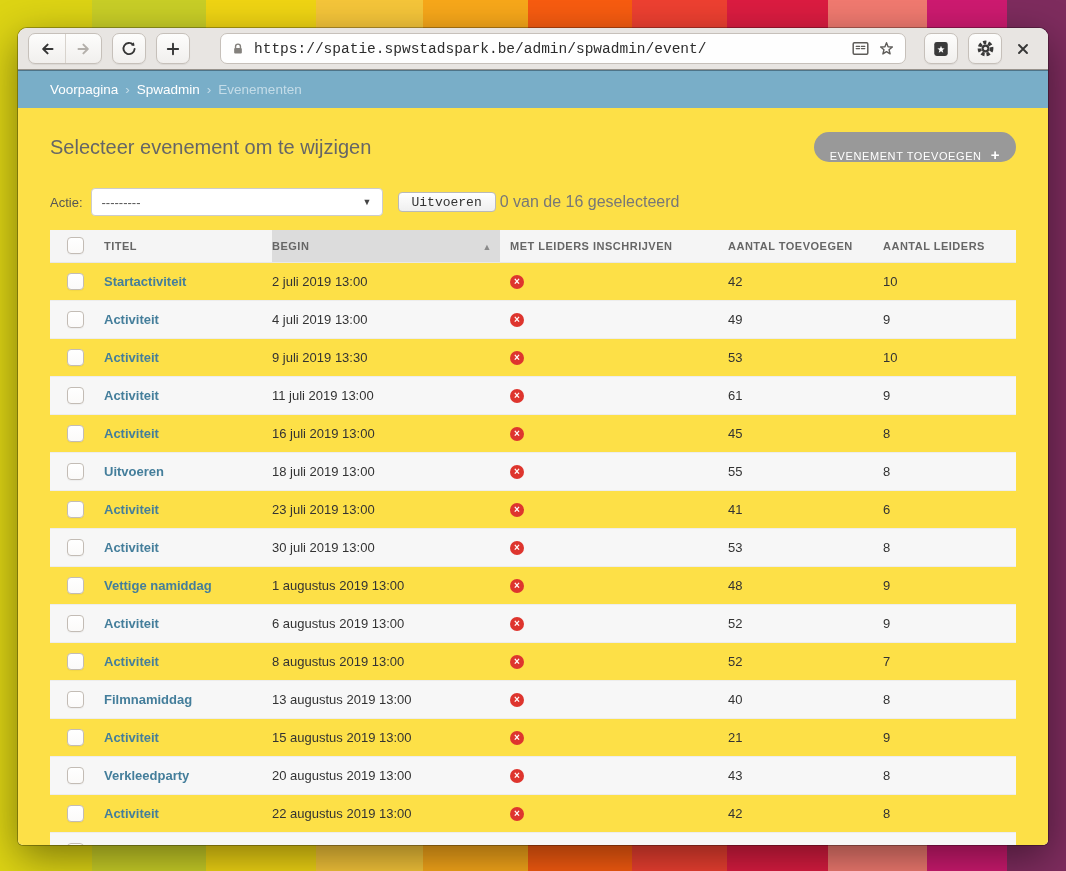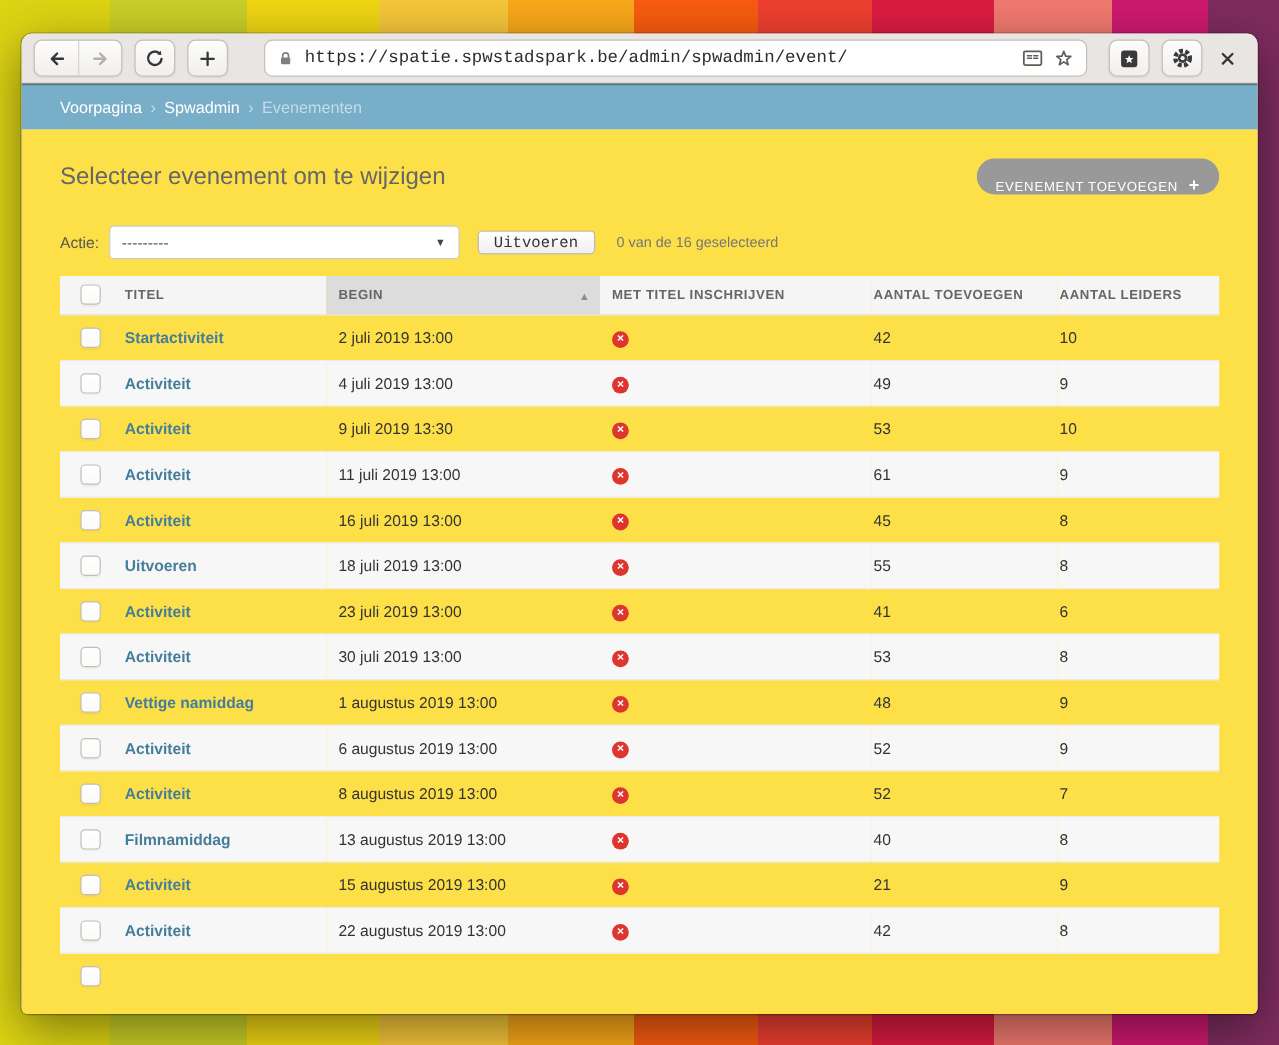--- a/index.html
+++ b/index.html
@@ -73,36 +73,36 @@
     width: 292px; height: 28px; background: #fff; border: 1px solid #ccc; border-radius: 4px;
     display: flex; align-items: center; justify-content: space-between; padding: 0 10px; cursor: pointer;
     color: #555;
   }
   .caret { font-size: 9px; color: #444; }
   .run-btn {
     margin-left: 15px; height: 20px; padding: 0 13px; cursor: pointer;
     background: linear-gradient(#ffffff, #efefef); border: 1px solid #b9b9b9; border-radius: 4px;
     font-family: Liberation Mono, monospace; font-size: 13px; color: #333;
   }
-  .sel-counter { margin-left: 18px; font-size: 12px; color: #777; }
+  .sel-counter { margin-left: 4px; font-size: 16px; color: #777; }
 
   
   table.results { margin-top: 14px; width: 100%; border-collapse: collapse; table-layout: fixed; font-size: 13px; }
   thead th {
     background: #f5f5f5; height: 32px; text-align: left; vertical-align: middle;
     font-size: 11px; font-weight: 600; color: #666; letter-spacing: .5px;
     border-bottom: 1px solid #e8e8e8;
   }
   thead th.sorted { background: var(--header-sorted-bg, #dcdcdc); }
   .sort-arrow { float: right; margin-right: 8px; margin-top: 2px; font-size: 9px; color: #8a8a8a; }
   tbody td { height: 38px; vertical-align: middle; border-top: 1px solid #ededed; color: #333; }
   tbody tr:nth-child(even) { background: #f7f7f7; }
   .c-check { text-align: center; }
   .c-title, th.h-title { padding-left: 4px; }
-  .c-begin, th.h-begin { padding-left: 10px; }
+  .c-begin, th.h-begin { }
   .c-insch, th.h-insch { padding-left: 10px; }
   .c-kind,  th.h-kind  { padding-left: 2px; }
   .c-leid,  th.h-leid  { padding-left: 2px; }
   a.event-link { color: var(--link, #447e9b); font-weight: 700; text-decoration: none; }
   input[type="checkbox"] {
     appearance: none; -webkit-appearance: none; width: 17px; height: 17px;
     border: 1px solid #c3bcb5; border-radius: 4px; background: linear-gradient(#fff, #fbfaf9);
     vertical-align: middle; cursor: pointer; box-shadow: 0 1px 1px rgba(0,0,0,.04);
   }
   .no-icon {
@@ -233,21 +233,21 @@
           <col style="width:228px">
         <col style="width:226px">
           <col style="width:155px">
           <col>
       </colgroup>
       <thead>
         <tr>
           <th class="c-check"><input type="checkbox" style=""></th>
           <th class="h-title"><span>TITEL</span></th>
           <th class="h-begin sorted"><span>BEGIN</span><span class="sort-arrow">▲</span></th>
-          <th class="h-insch"><span>MET TITEL INSCHRIJVEN</span></th>
+          <th class="h-insch"><span>MET LEIDERS INSCHRIJVEN</span></th>
           <th class="h-kind"><span>AANTAL TOEVOEGEN</span></th>
           <th class="h-leid"><span>AANTAL LEIDERS</span></th>
         </tr>
       </thead>
       <tbody>
           <tr>
             <td class="c-check"><input type="checkbox" style=""></td>
             <td class="c-title"><a class="event-link" href="#">Startactiviteit</a></td>
             <td class="c-begin">2 juli 2019 13:00</td>
             <td class="c-insch"><span class="no-icon">×</span></td>
@@ -345,20 +345,28 @@
           <tr>
             <td class="c-check"><input type="checkbox" style=""></td>
             <td class="c-title"><a class="event-link" href="#">Activiteit</a></td>
             <td class="c-begin">15 augustus 2019 13:00</td>
             <td class="c-insch"><span class="no-icon">×</span></td>
             <td class="c-kind">21</td>
             <td class="c-leid">9</td>
           </tr>
           <tr>
             <td class="c-check"><input type="checkbox" style=""></td>
+            <td class="c-title"><a class="event-link" href="#">Verkleedparty</a></td>
+            <td class="c-begin">20 augustus 2019 13:00</td>
+            <td class="c-insch"><span class="no-icon">×</span></td>
+            <td class="c-kind">43</td>
+            <td class="c-leid">8</td>
+          </tr>
+          <tr>
+            <td class="c-check"><input type="checkbox" style=""></td>
             <td class="c-title"><a class="event-link" href="#">Activiteit</a></td>
             <td class="c-begin">22 augustus 2019 13:00</td>
             <td class="c-insch"><span class="no-icon">×</span></td>
             <td class="c-kind">42</td>
             <td class="c-leid">8</td>
           </tr>
           <tr>
             <td class="c-check"><input type="checkbox" style=""></td>
             <td class="c-title"><a class="event-link" href="#"></a></td>
             <td class="c-begin"></td>

